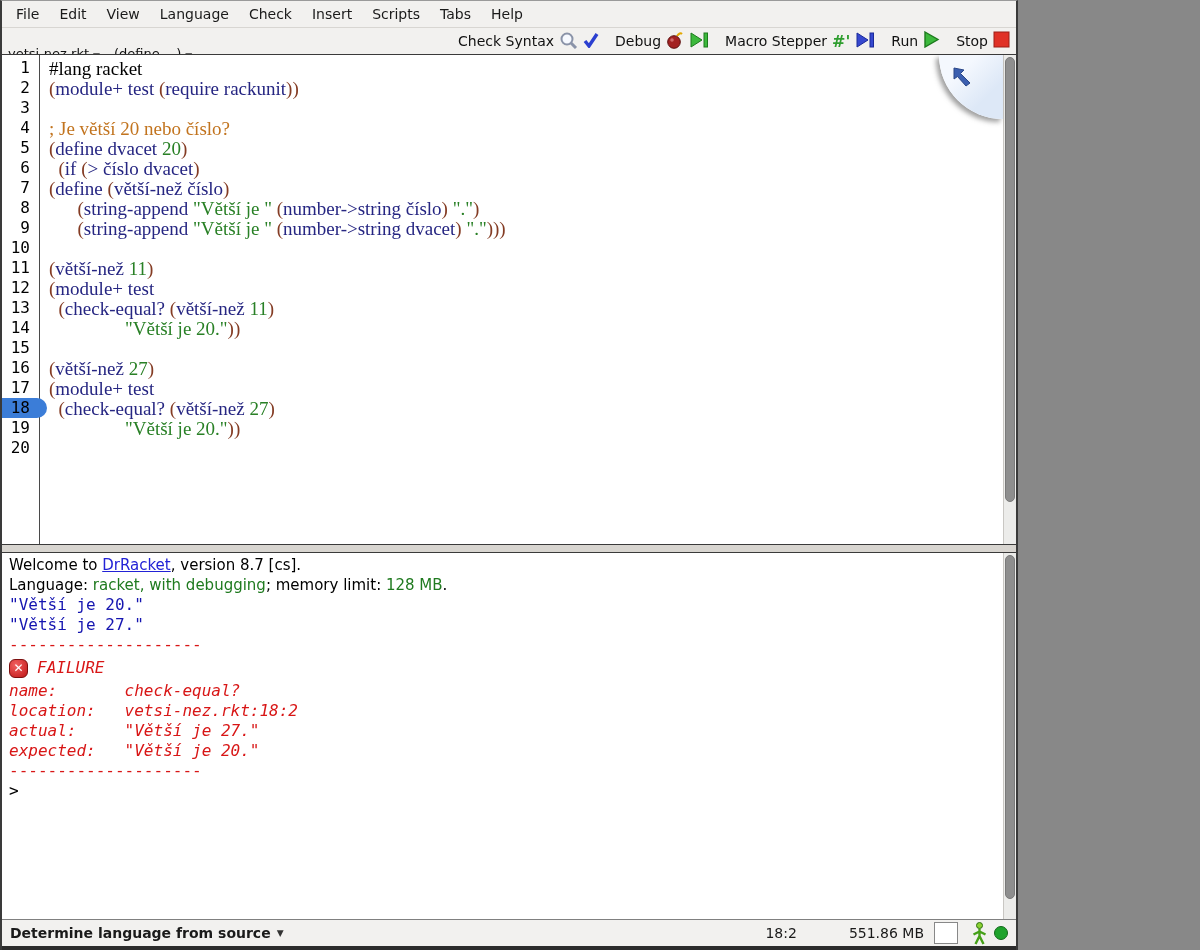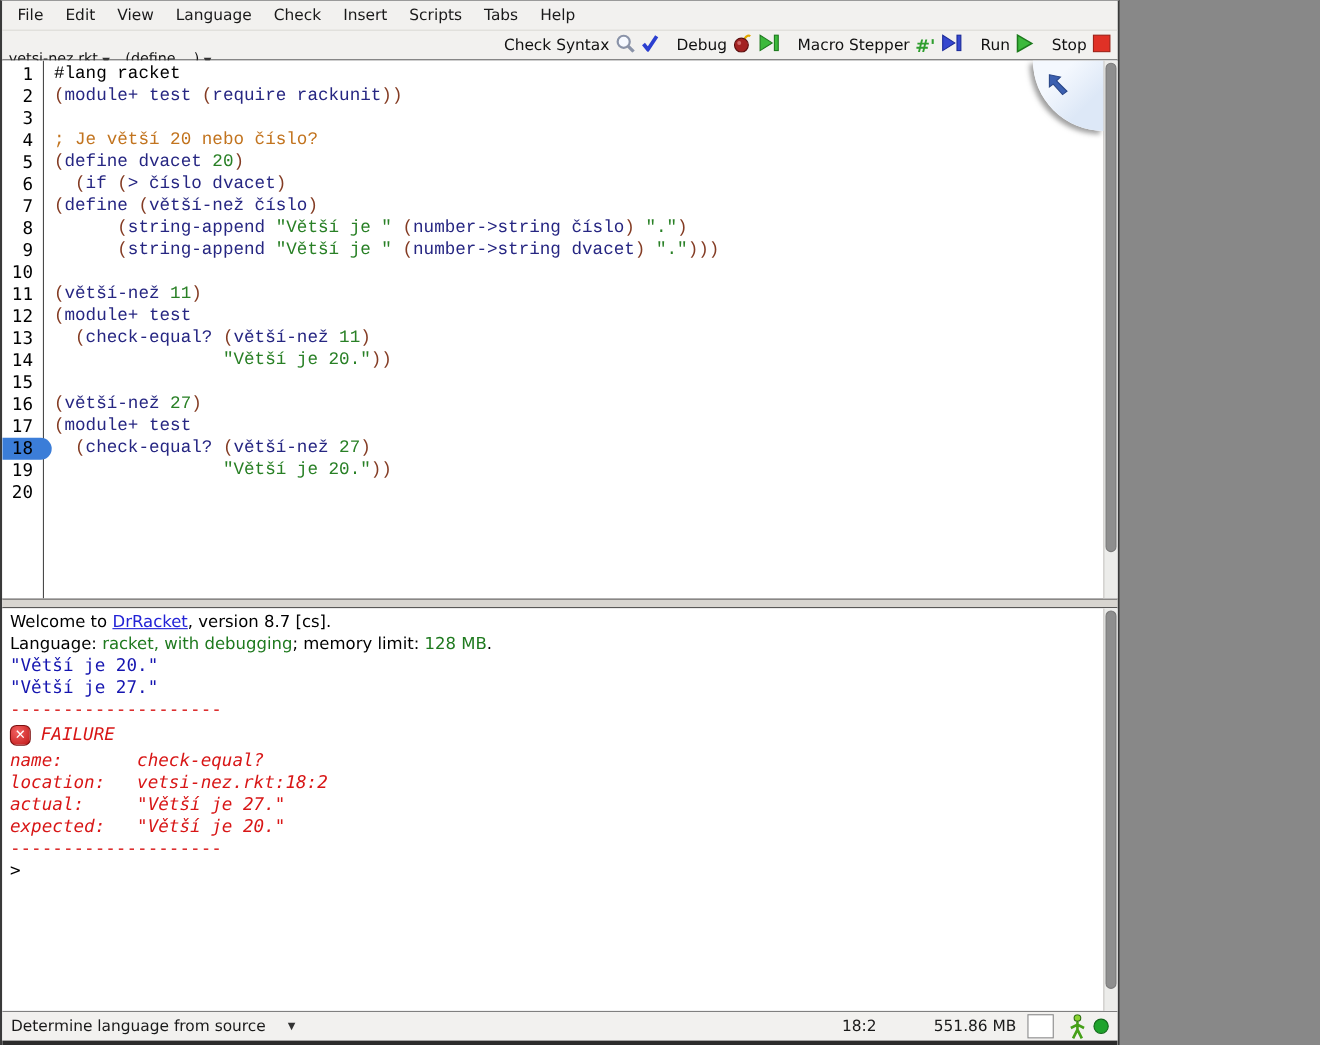--- a/index.html
+++ b/index.html
@@ -24,21 +24,21 @@
   .hr-dark{ height:1px; background:#3a3a3a; flex:0 0 auto; }
   
   .editor{ height:489px; background:#fff; position:relative; display:flex; flex:0 0 auto; overflow:hidden; }
   .gutter{ width:38px; flex:0 0 auto; border-right:1px solid #4a4a4a; padding-top:3px; }
   .gutter-row{ height:20px; position:relative; text-align:right; padding-right:9px;
                font-family:"DejaVu Sans Mono", monospace; font-size:16px; color:#000; }
   .gutter-row .pill{ position:absolute; left:0; top:0; bottom:0; right:-8px; background:#3b7dd8;
                border-radius:0 10px 10px 0; z-index:0; }
   .gutter-row .num{ position:relative; z-index:1; }
   .code{ flex:1 1 auto; padding-top:3px; padding-left:9px; overflow:hidden; }
-  .code-row{ height:20px; white-space:pre; font-family:Liberation Mono, monospace; font-size:16px; color:#000; }
+  .code-row{ height:20px; white-space:pre; font-family:Liberation Serif, serif; font-size:19px; color:#000; }
   .tok-k{ color:#000; }
   .tok-i{ color:#262682; }
   .tok-p{ color:#843c24; }
   .tok-s{ color:#298026; }
   .tok-c{ color:#c2741f; }
   .corner{ position:absolute; top:0; right:13px; width:64px; height:64px;
            background:linear-gradient(135deg,#f4f8fe 30%,#dde8f7 70%);
            border-bottom-left-radius:100%; box-shadow:-3px 3px 5px rgba(80,80,80,.55); z-index:3; }
   .corner svg{ position:absolute; left:12px; top:10px; }
   .vscroll{ width:13px; flex:0 0 auto; background:#ececea; border-left:1px solid #c9c7c3; position:relative; }
@@ -66,21 +66,21 @@
   .rtok-f{ color:#d81616; }
   .rtok-k{ color:#000; }
   .fail-icon{ width:19px; height:19px; flex:0 0 auto; font-style:normal;
     background:radial-gradient(circle at 35% 30%, #f26060, #c01818);
     border:1px solid #7d0f0f; border-radius:6px; color:#fff; font-weight:bold; font-size:12px;
     display:inline-flex; align-items:center; justify-content:center;
     font-family:"DejaVu Sans", sans-serif; }
   
   .statusbar{ height:27px; background:#f2f1ef; border-top:1px solid #808080; display:flex;
               align-items:center; padding:0 8px; font-size:14px; color:#1a1a1a; flex:0 0 auto; }
-  .lang-btn{ display:inline-flex; align-items:center; gap:20px; }
+  .lang-btn{ display:inline-flex; align-items:center; gap:6px;font-weight:bold; }
   .sb-right{ margin-left:auto; display:flex; align-items:center; }
   .sb-pos{ margin-right:52px;margin-left:27px; }
   .sb-mem{ margin-right:10px; }
   .sb-check{ width:24px; height:22px; background:#fff; border:1px solid #888; margin-right:14px; }
   .sb-man{ margin-right:7px; display:inline-flex; }
   .sb-dot{ width:14px; height:14px; border-radius:50%; background:#1fa32c; border:1px solid #14691c; }
   .bottomstrip{ height:5px; background:#2c2c2c; flex:0 0 auto; }
 </style>
 </head>
 <body>

